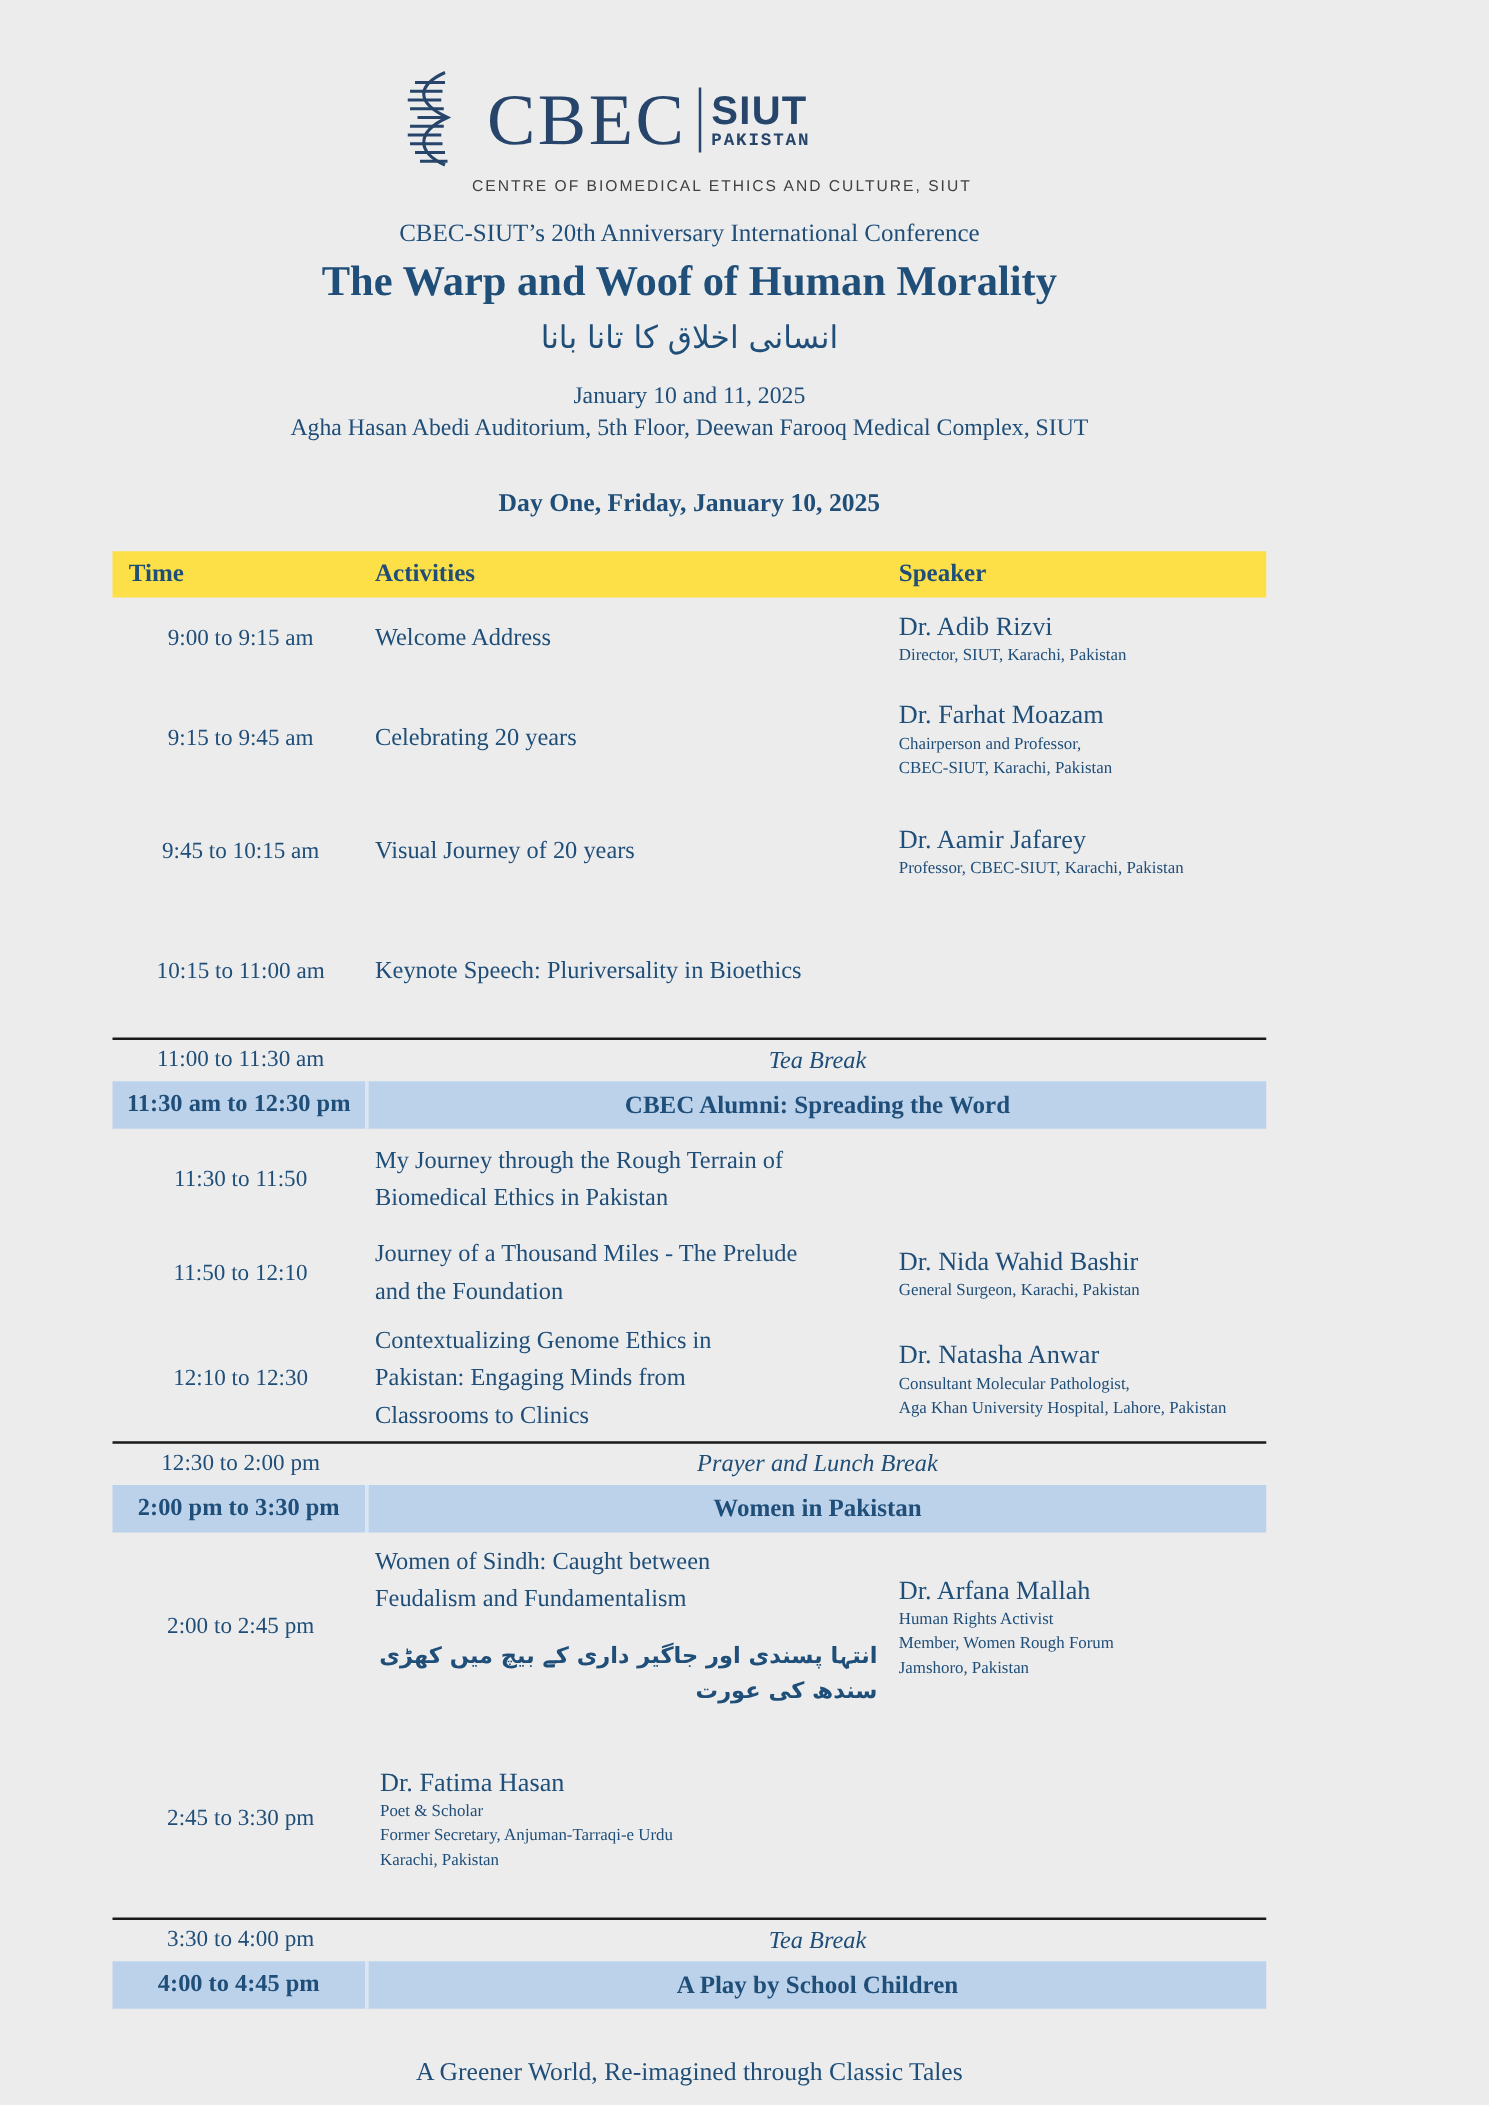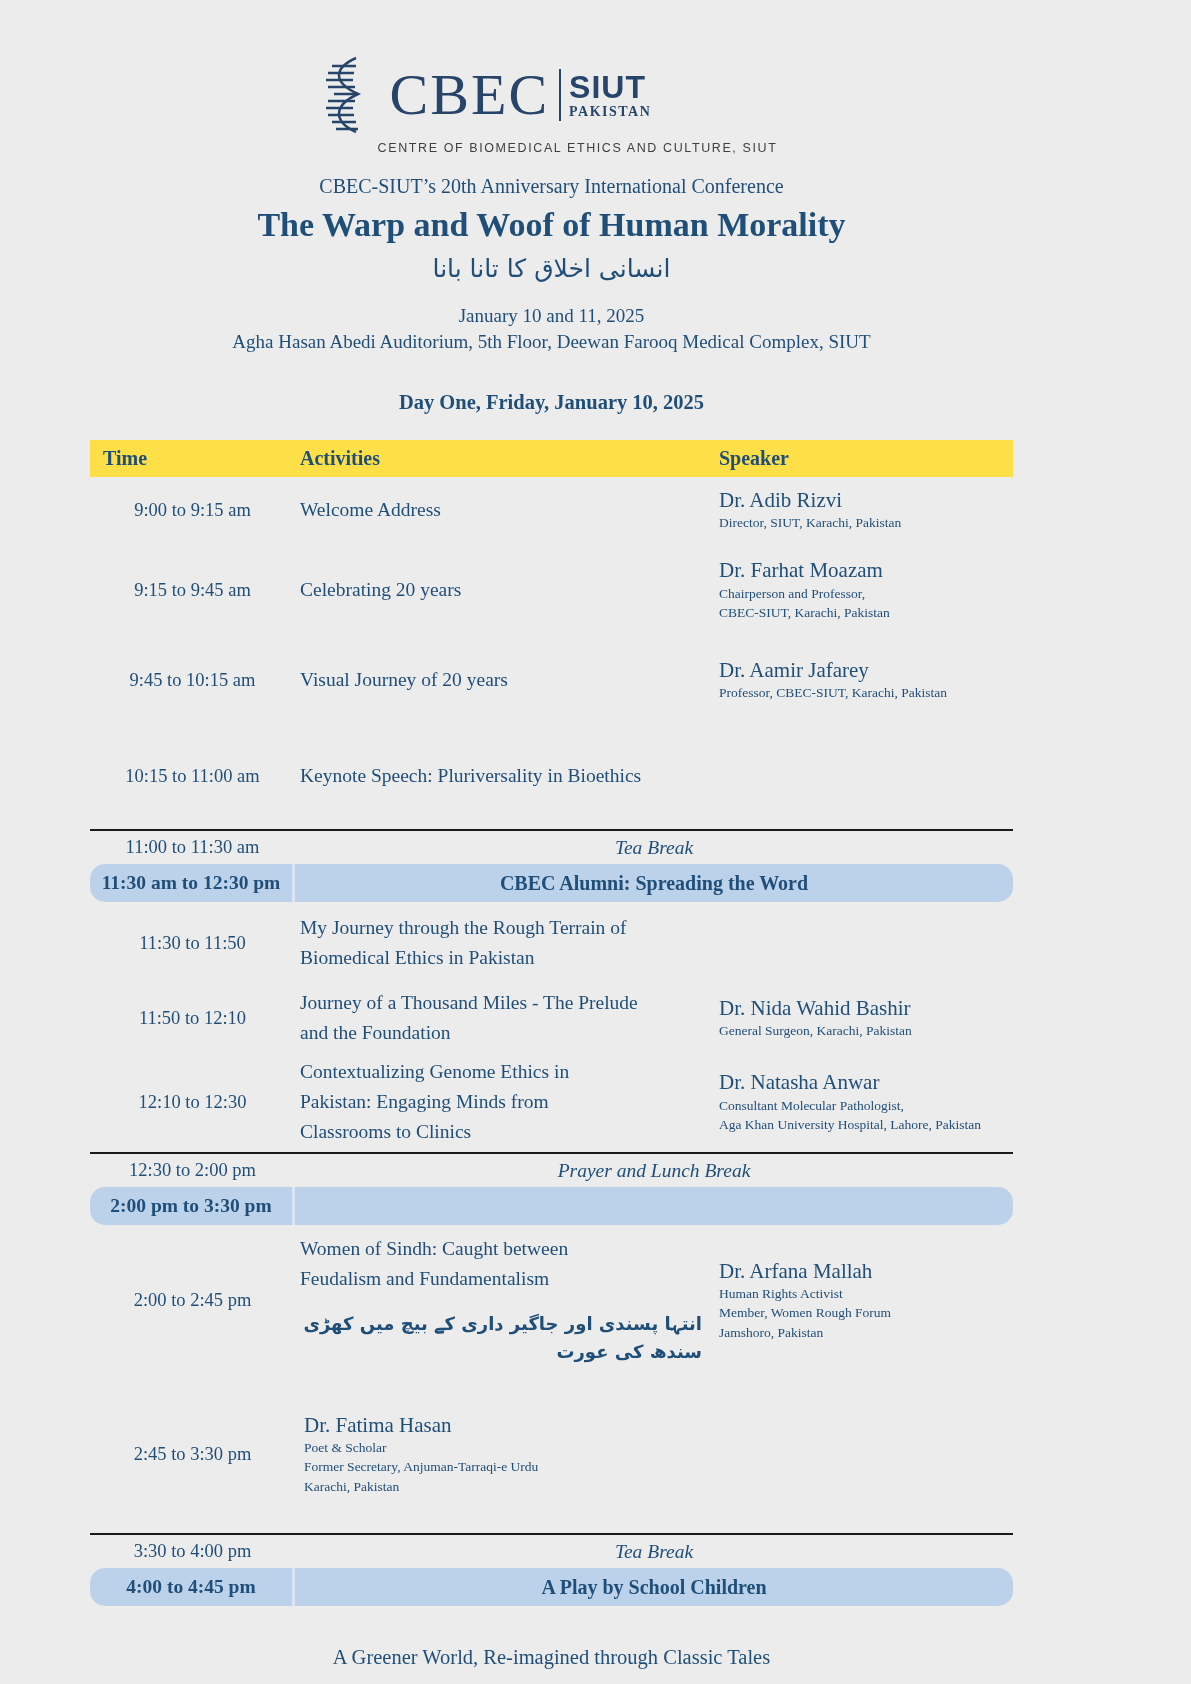--- a/index.html
+++ b/index.html
@@ -24,21 +24,21 @@
     font-family:"Liberation Serif", serif;
     font-size:58px;line-height:1;color:#27456B;letter-spacing:2px;
   }
   .logo-divider{width:2px;height:52px;background:#27456B;margin:0 8px 0 10px;}
   .logo-siut-stack{display:flex;flex-direction:column;line-height:1;}
   .logo-siut{
     font-family:"Liberation Sans", sans-serif;
     font-size:32px;font-weight:700;color:#27456B;letter-spacing:1px;
   }
   .logo-pakistan{
-    font-family:Liberation Serif, serif;
+    font-family:Liberation Mono, monospace;
     font-size:14px;font-weight:700;color:#27456B;letter-spacing:1.5px;margin-top:2px;
   }
   .logo-tagline{
     font-family:"Liberation Sans", sans-serif;
     font-size:12.5px;color:#404040;letter-spacing:1.6px;
     margin-top:3px;margin-left:52px;
   }
   
   .center{text-align:center;}
   .conference-line{font-size:20px;margin-top:20px;}
@@ -64,21 +64,21 @@
   .sp-name{font-size:21px;line-height:1.25;}
   .sp-detail{font-size:13.5px;line-height:1.45;}
   .session{min-height:66px;}
   .act-urdu{
     font-family:"DejaVu Sans", sans-serif;
     font-size:18px;font-weight:700;text-align:right;direction:rtl;
     margin-top:16px;padding-right:8px;
   }
   .break-row{border-top:2px solid #1A1A1A;min-height:33px;}
   .break-label{grid-column:2 / 4;text-align:center;font-size:19.5px;font-style:italic;}
-  .section-row{background:#BCD2EA;min-height:38px;border-radius:15px;}
+  .section-row{background:#BCD2EA;min-height:38px;}
   .section-time{font-weight:700;font-size:19.5px;}
   .section-label{grid-column:2 / 4;text-align:center;font-size:20px;font-weight:700;}
   .section-row .cell-time{border-right:3px solid rgba(255,255,255,0.45);align-self:stretch;
     display:flex;align-items:center;justify-content:center;}
   
   .play-title{font-size:20.5px;margin-top:40px;}
 </style>
 </head>
 <body>
 
@@ -204,20 +204,21 @@
             <div class="sp-detail">Consultant Molecular Pathologist,</div>
             <div class="sp-detail">Aga Khan University Hospital, Lahore, Pakistan</div>
           </div>
         </div>
         <div class="row break-row">
           <div class="cell-time">12:30 to 2:00 pm</div>
           <div class="break-label">Prayer and Lunch Break</div>
         </div>
         <div class="row section-row">
           <div class="cell-time section-time">2:00 pm to 3:30 pm</div>
+          <div class="section-label">Women in Pakistan</div>
         </div>
         <div class="row session" style="min-height: 150px;">
           <div class="cell-time">2:00 to 2:45 pm</div>
           <div class="cell-activity">
             <div class="act-line">Women of Sindh: Caught between</div>
             <div class="act-line">Feudalism and Fundamentalism</div>
             <div class="act-urdu">انتہا پسندی اور جاگیر داری کے بیچ میں کھڑی سندھ کی عورت</div>
           </div>
           <div class="cell-speaker">
             <div class="sp-name">Dr. Arfana Mallah</div>

